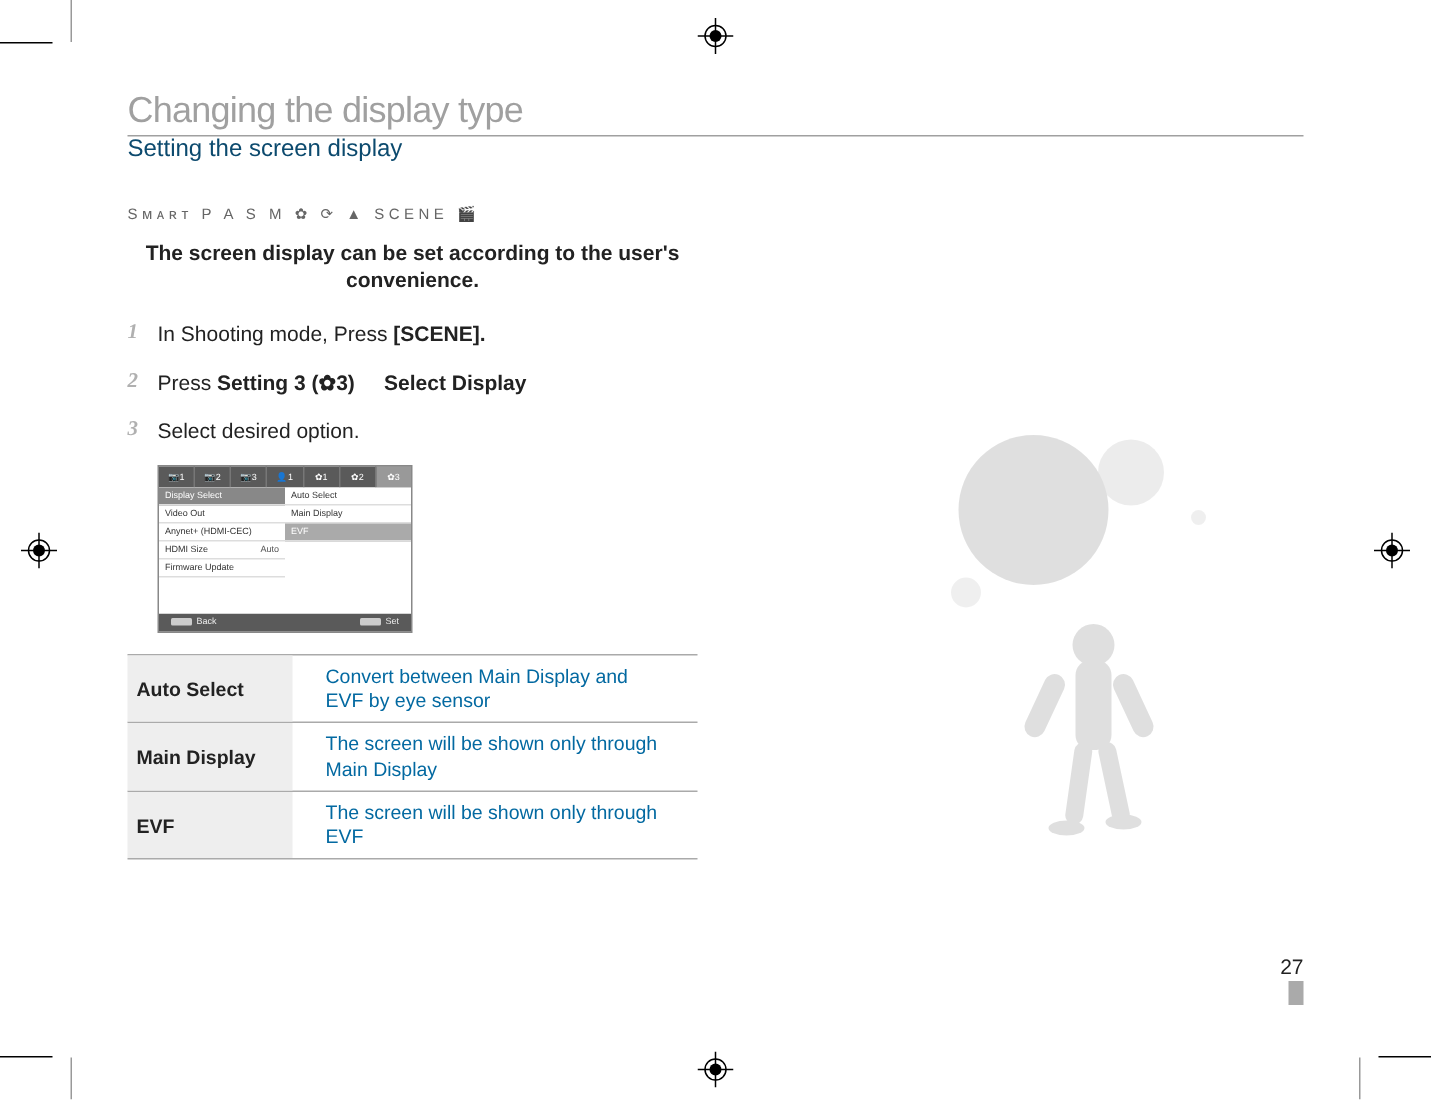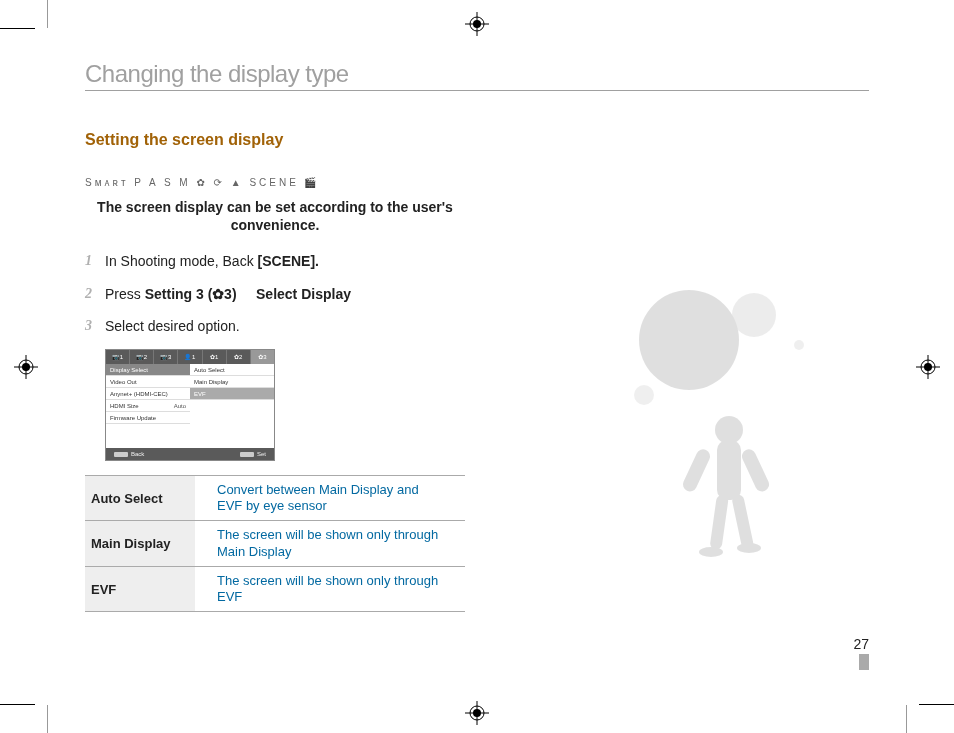--- a/index.html
+++ b/index.html
@@ -31,31 +31,30 @@
     top: 60px;
     left: 85px;
     right: 85px;
     bottom: 55px;
   }
   .title {
     font-size: 24px;
     color: #a0a0a0;
     border-bottom: 1px solid #a0a0a0;
     padding-bottom: 2px;
-    margin-bottom: 40px;
     font-weight: 500;
     letter-spacing: -0.5px;
   }
   .left-col {
     width: 380px;
   }
   .heading {
     font-size: 16px;
-    font-weight: bold;
-    color: #a16207;
+    font-weight: normal;
+    color: #0c4a6e;
     margin-bottom: 6px;
   }
   .mode-icons {
     font-size: 10px;
     letter-spacing: 3px;
     color: #666;
     margin-bottom: 10px;
     font-family: "Arial Narrow", Arial, sans-serif;
     margin-top: 28px;
   }
@@ -242,21 +241,21 @@
   <div class="title">Changing the display type</div>
 
   <div class="left-col">
     <div class="heading">Setting the screen display</div>
     <div class="mode-icons">Sᴍᴀʀᴛ  P  A  S  M  ✿  ⟳  ▲  SCENE  🎬</div>
     <div class="intro">The screen display can be set according to the user's convenience.</div>
 
     <div class="step">
       <span class="step-num">1</span>
       <span>
-        <span>In Shooting mode, Back </span><b>[SCENE].</b>
+        <span>In Shooting mode, Press </span><b>[SCENE].</b>
       </span>
     </div>
 
     <div class="step">
       <span class="step-num">2</span>
       <span>
         <span>Press </span><b><span>Setting 3 (</span><span>✿3</span><span>)</span></b><span style="white-space:pre;">&nbsp;&nbsp;&nbsp;&nbsp;&nbsp;</span><b>Select Display</b>
       </span>
     </div>
 

